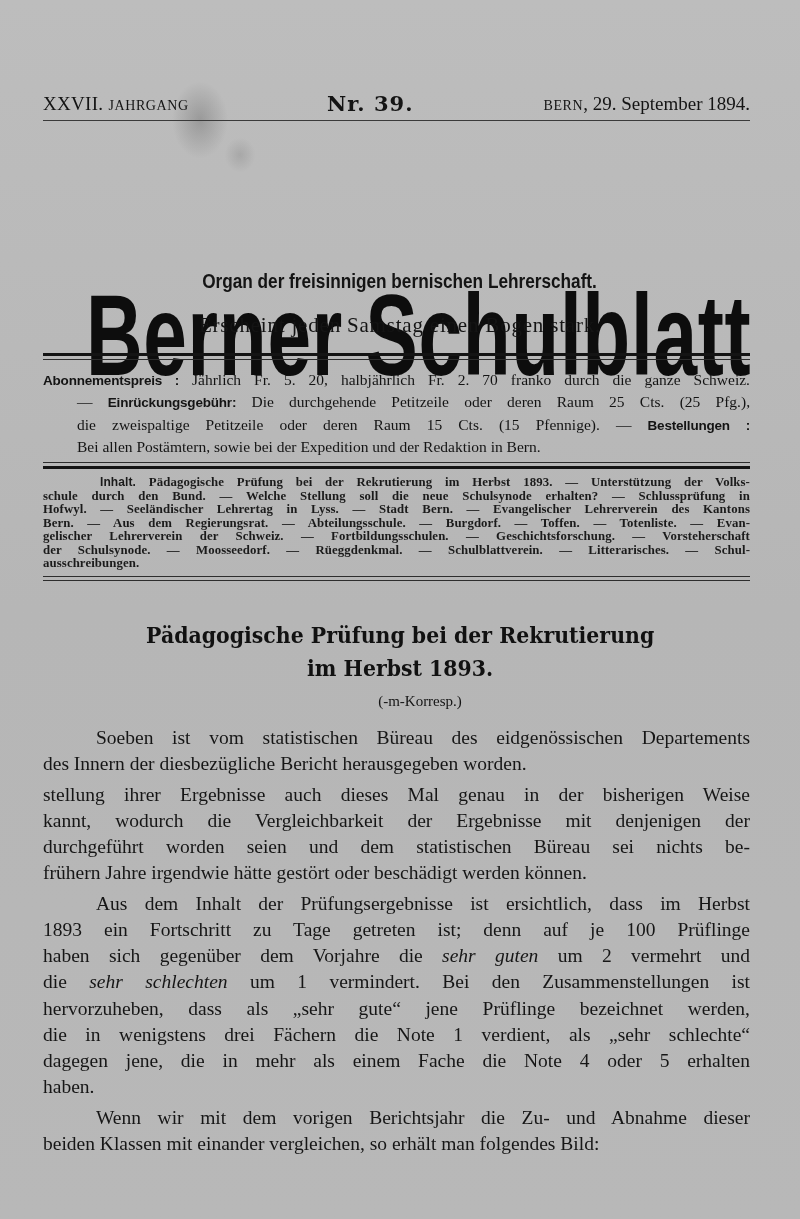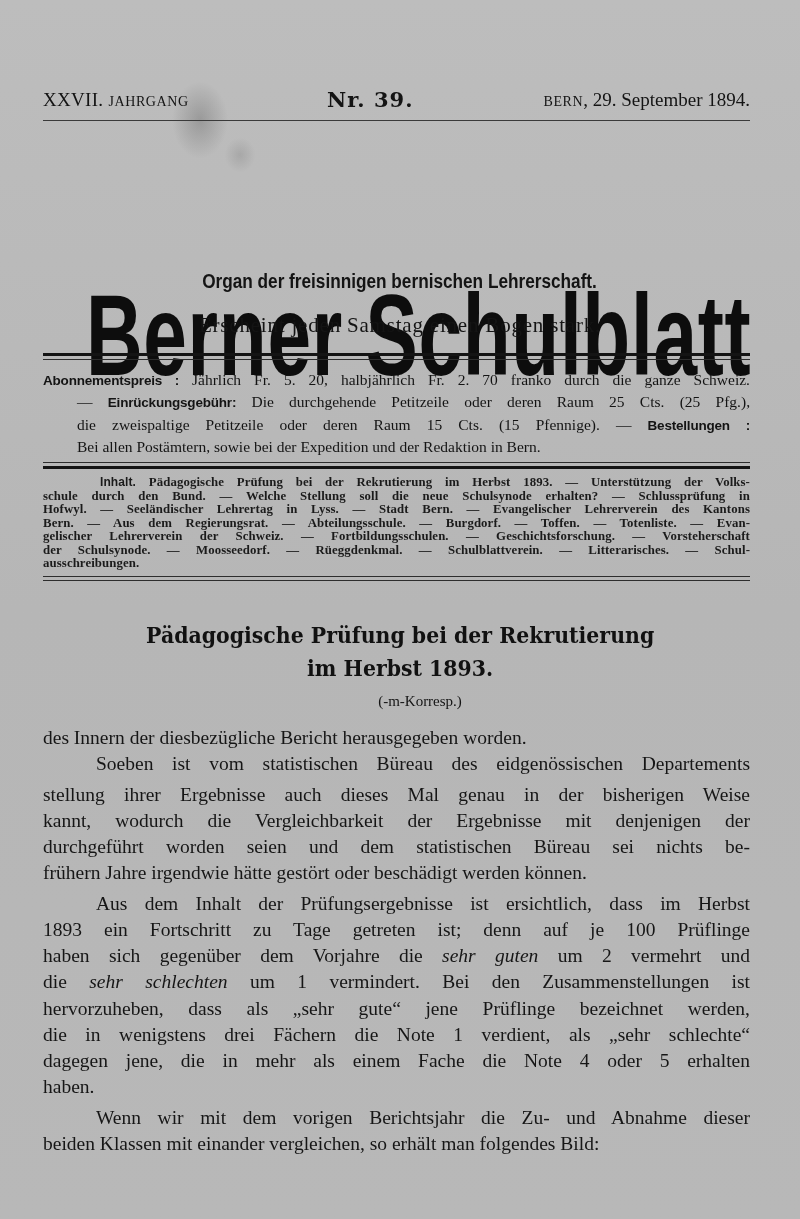--- a/index.html
+++ b/index.html
@@ -25,21 +25,21 @@
         linear-gradient(180deg, #bdbdbd 0%, #b6b6b6 50%, #b8b8b8 100%);
     }
 
     
     .dateline {
       position: absolute;
       left: 43px; top: 88px;
       width: 707px;
       height: 28px;
       font-size: 19px;
-      line-height: 24px;
+      line-height: 32px;
     }
     .dateline .vol {
       position: absolute; left: 0; top: 0;
       letter-spacing: 0.3px;
     }
     .dateline .vol .sc {
       font-size: 14px;
       letter-spacing: 0.6px;
       text-transform: uppercase;
     }
@@ -278,22 +278,22 @@
   <div class="rule-double-c"></div>
 
   <div class="article-title">
     <span class="t">Pädagogische Prüfung bei der Rekrutierung</span><br>
     <span class="t">im Herbst 1893.</span>
   </div>
   <div class="byline">(-m-Korresp.)</div>
 
   <div class="body-text">
     <div class="para">
+      <span class="ln first">Soeben ist vom statistischen Büreau des eidgenössischen Departements</span>
       <span class="ln last">des Innern der diesbezügliche Bericht herausgegeben worden.</span>
-      <span class="ln first">Soeben ist vom statistischen Büreau des eidgenössischen Departements</span>
     </div>
     <div class="para">
       <span class="ln">stellung ihrer Ergebnisse auch dieses Mal genau in der bisherigen Weise</span>
       <span class="ln">kannt, wodurch die Vergleichbarkeit der Ergebnisse mit denjenigen der</span>
       <span class="ln">durchgeführt worden seien und dem statistischen Büreau sei nichts be-</span>
       <span class="ln last">frühern Jahre irgendwie hätte gestört oder beschädigt werden können.</span>
     </div>
     <div class="para">
       <span class="ln first">Aus dem Inhalt der Prüfungsergebnisse ist ersichtlich, dass im Herbst</span>
       <span class="ln">1893 ein Fortschritt zu Tage getreten ist; denn auf je 100 Prüflinge</span>

